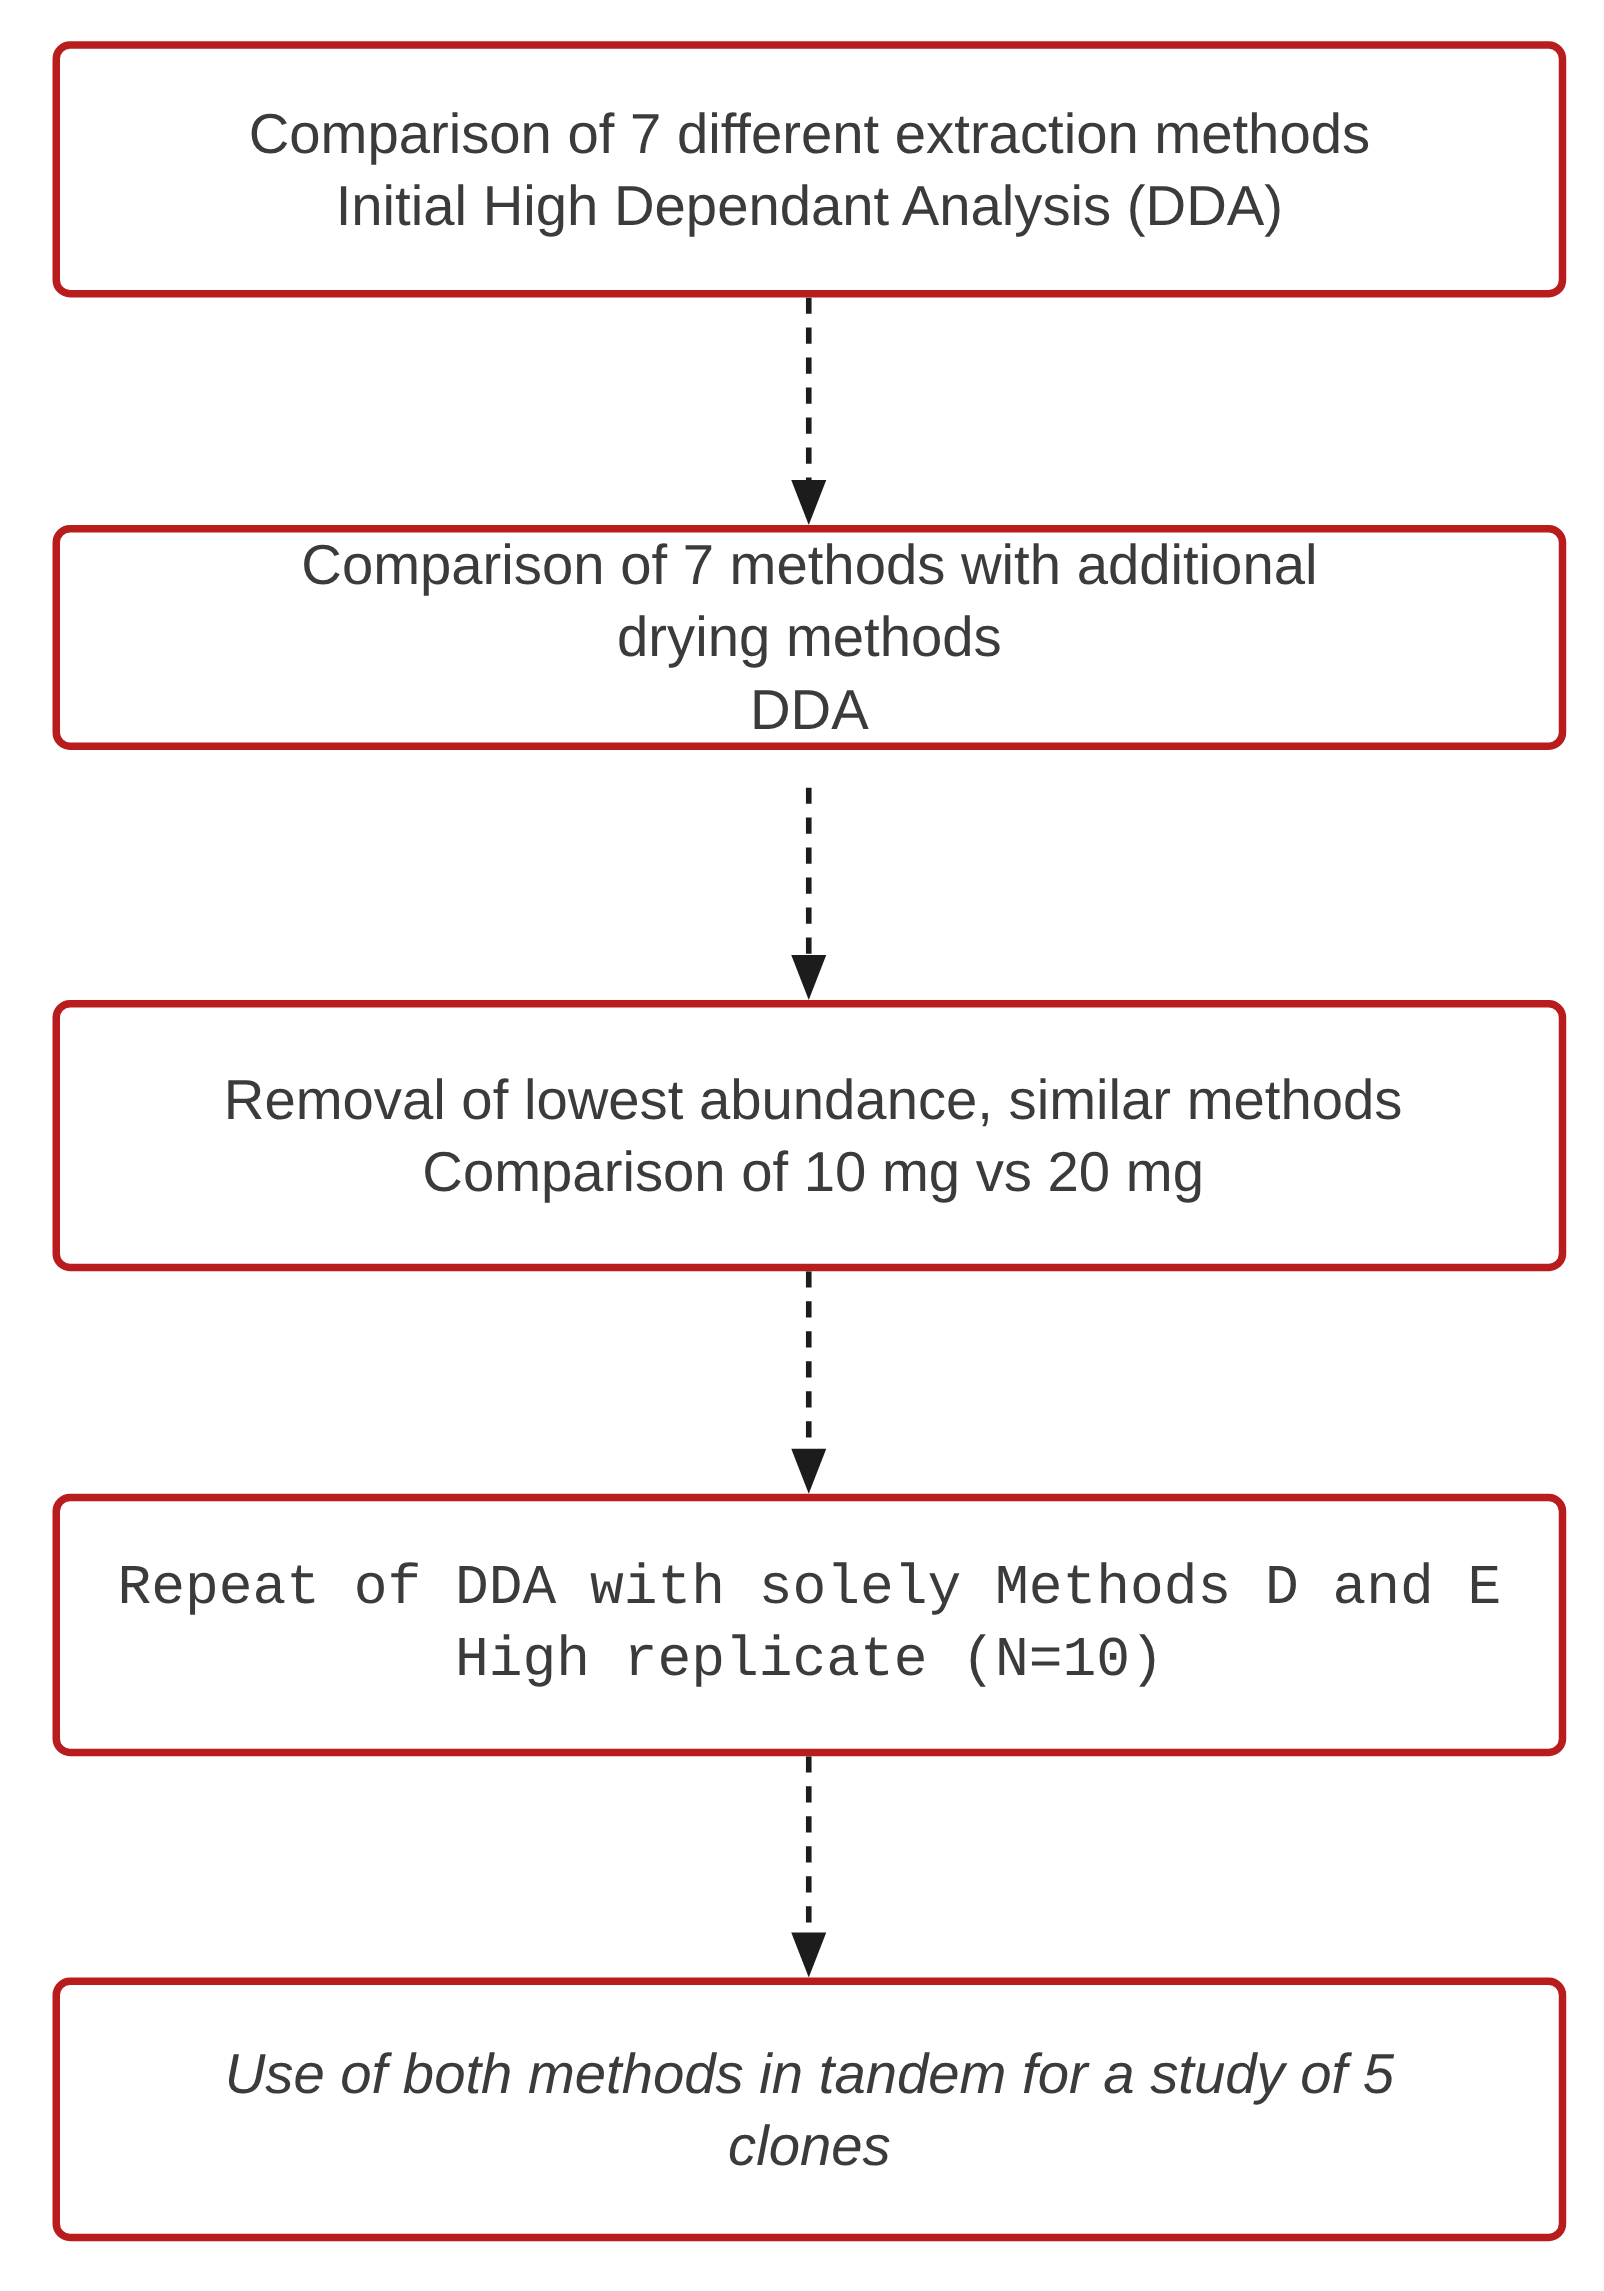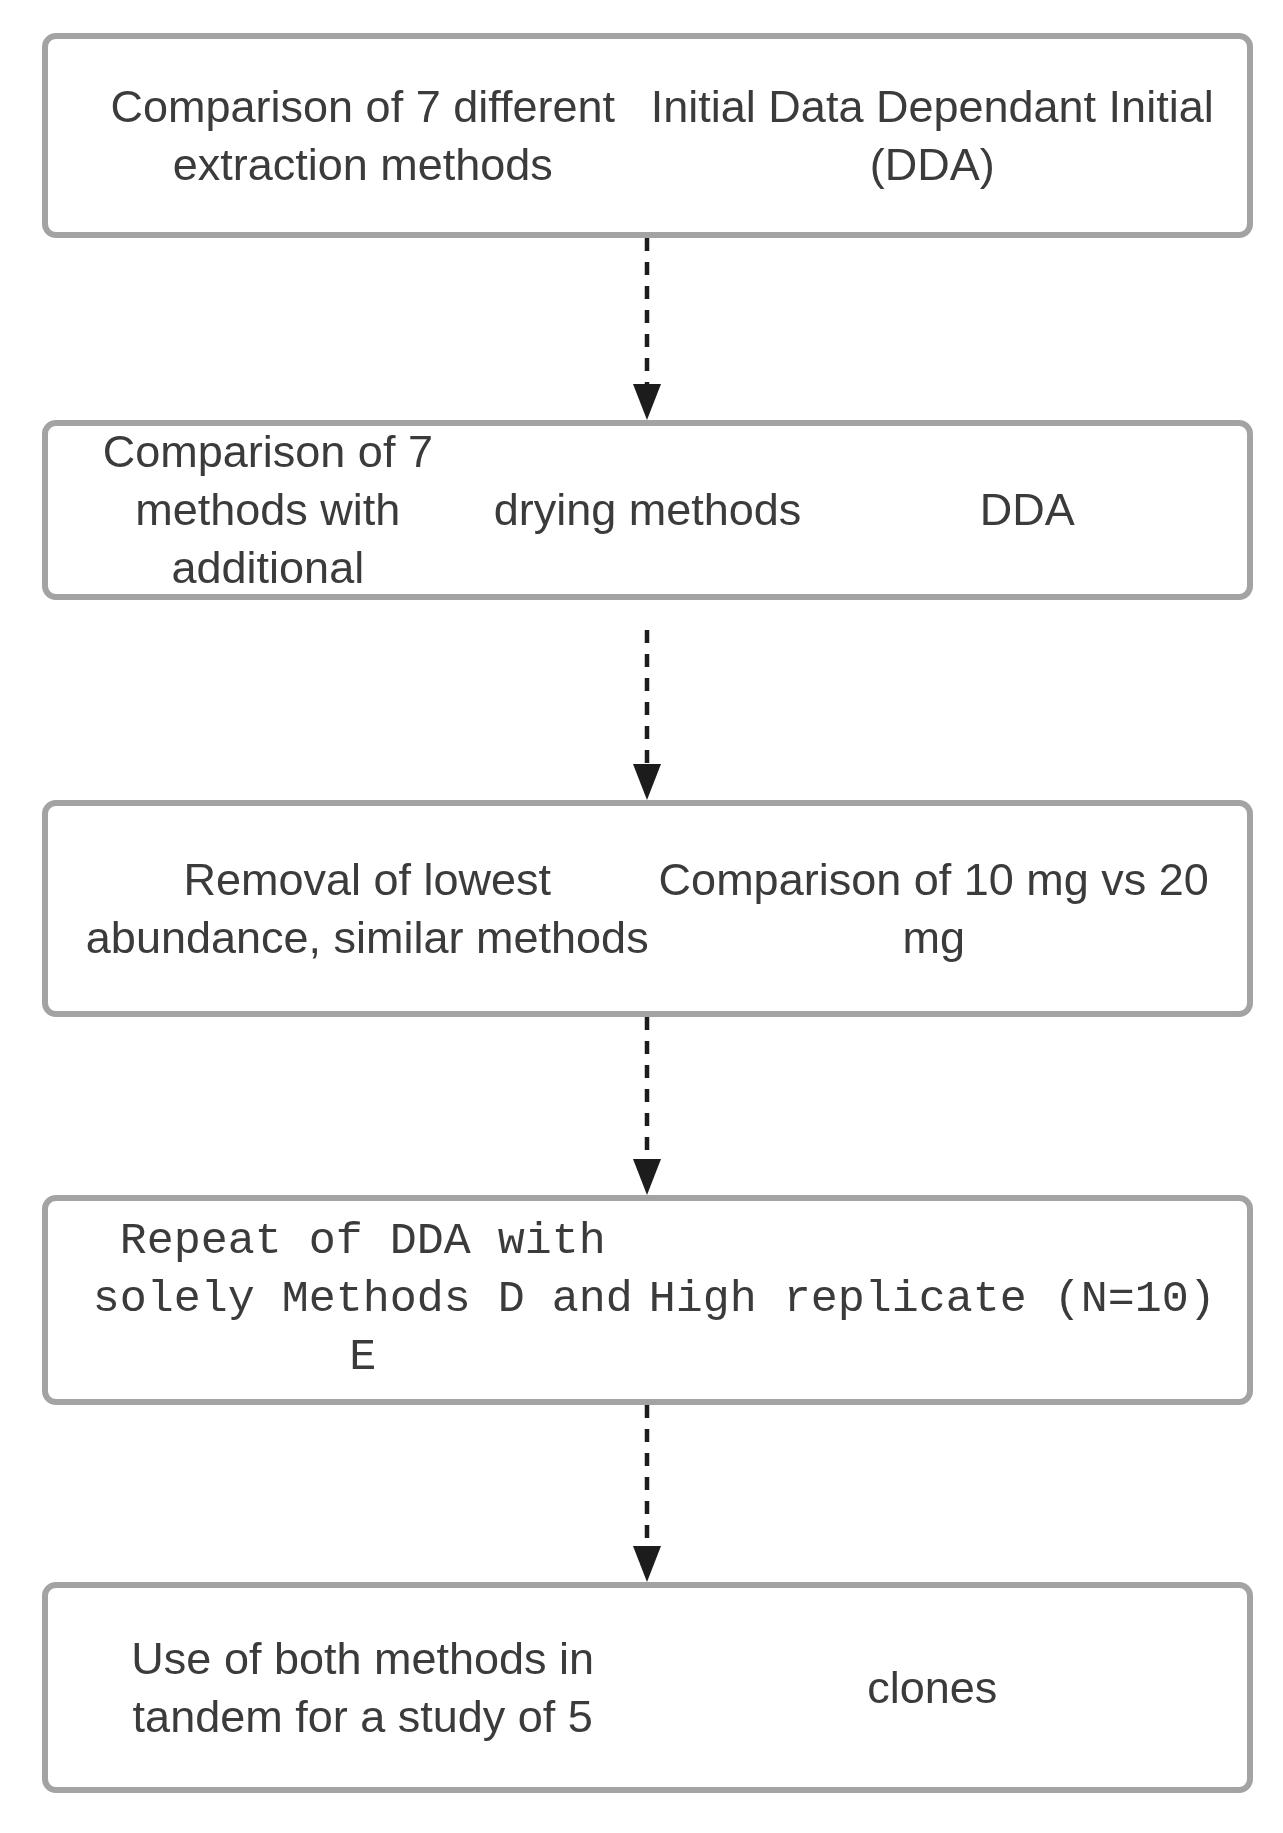--- a/index.html
+++ b/index.html
@@ -13,62 +13,62 @@
     height: 1833px;
     background: #ffffff;
     font-family: "Liberation Sans", sans-serif;
     overflow: hidden;
   }
   .flow-box {
     position: absolute;
     left: 42px;
     width: 1211px;
     box-sizing: border-box;
-    border: 6px solid #a3a3a3;
+    border: 6px solid #b91c1c;
     border-radius: 14px;
     background: #ffffff;
     display: flex;
-    flex-direction: row;
+    flex-direction: column;
     align-items: center;
     justify-content: center;
     text-align: center;
     color: #3b3b3b;
     font-size: 45px;
     line-height: 58px;
     padding: 8px 30px;
   }
   .flow-box .line {
     display: block;
     width: 100%;
   }
   #box-1 { top: 33px;   height: 205px; }
   #box-2 { top: 420px;  height: 180px; }
   #box-3 { top: 800px;  height: 217px; padding-left: 36px; }
   #box-4 { top: 1195px; height: 210px; font-family: Liberation Mono, monospace; }
-  #box-5 { top: 1582px; height: 211px; }
+  #box-5 { top: 1582px; height: 211px; font-style: italic; }
 
   .connector {
     position: absolute;
     left: 630px;
     width: 34px;
   }
   #conn-1 { top: 238px;  height: 182px; }
   #conn-2 { top: 630px;  height: 170px; }
   #conn-3 { top: 1017px; height: 178px; }
   #conn-4 { top: 1405px; height: 177px; }
   .connector svg { display: block; width: 100%; height: 100%; }
 </style>
 </head>
 <body>
 
 <div id="canvas">
 
   <div class="flow-box" id="box-1">
     <span class="line">Comparison of 7 different extraction methods</span>
-    <span class="line">Initial Data Dependant Initial (DDA)</span>
+    <span class="line">Initial High Dependant Analysis (DDA)</span>
   </div>
 
   <div class="connector" id="conn-1">
     <svg viewBox="0 0 34 182" preserveAspectRatio="none">
       <line x1="17" y1="0" x2="17" y2="148" stroke="#1c1c1c" stroke-width="4.5" stroke-dasharray="13 11"></line>
       <polygon points="3,146 31,146 17,182" fill="#1c1c1c"></polygon>
     </svg>
   </div>
 
   <div class="flow-box" id="box-2">

